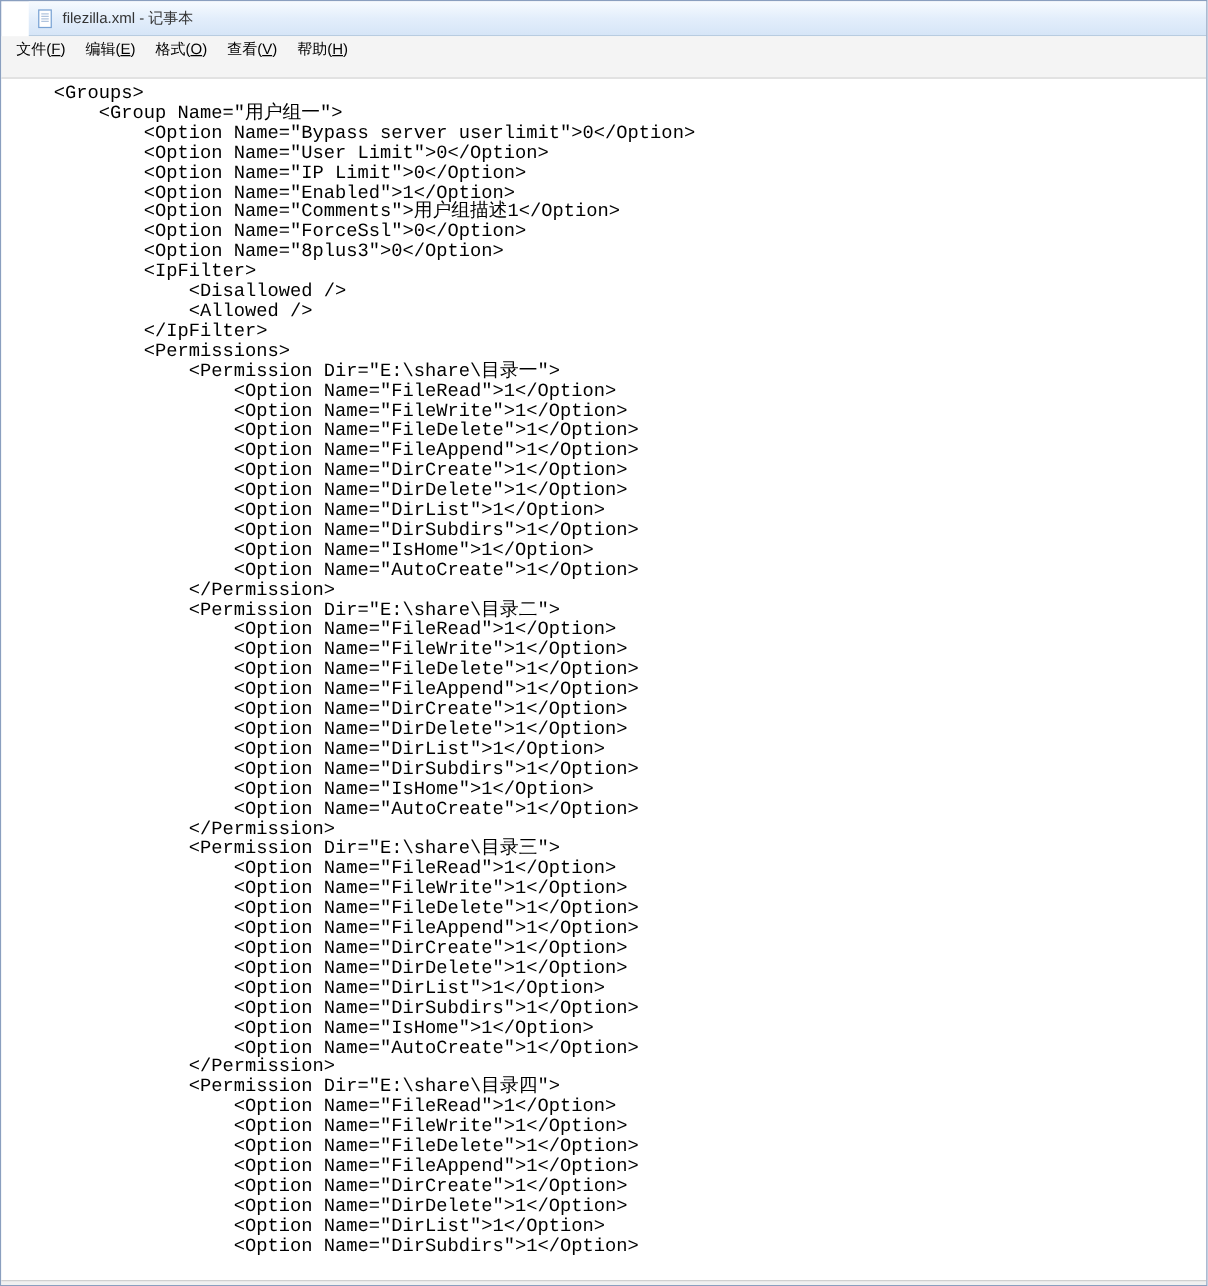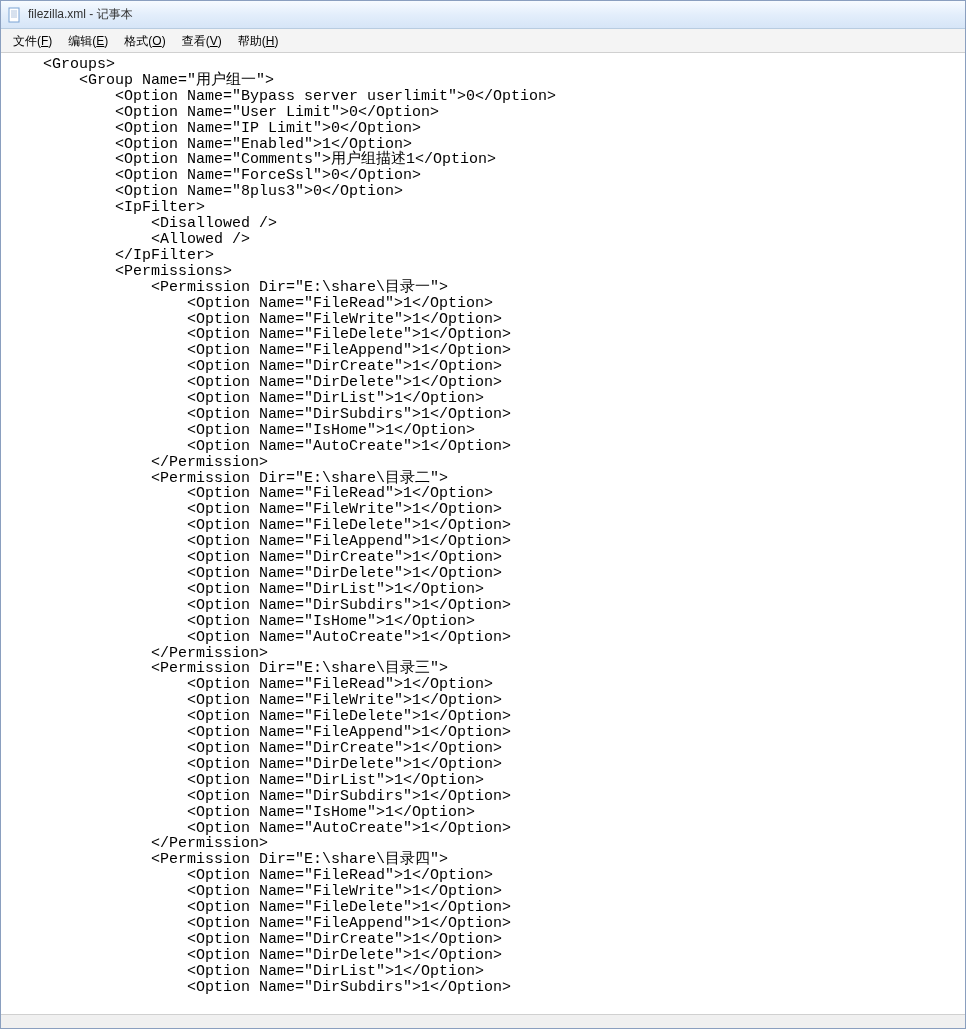--- a/index.html
+++ b/index.html
@@ -14,33 +14,34 @@
   }
   .titlebar {
     height: 28px;
     background: linear-gradient(to bottom, #f7fbff 0%, #e3eefb 50%, #d6e5f7 100%);
     border-bottom: 1px solid #b8cce0;
     display: flex;
     align-items: center;
     padding: 0 6px;
     font-size: 12px;
     color: #333;
+    margin-left: 22px;
   }
   .titlebar .icon {
     width: 16px;
     height: 16px;
     margin-right: 5px;
     display: inline-block;
   }
   .menubar {
-    height: 24px;
+    height: 34px;
     background: #f4f4f4;
     border-bottom: 1px solid #d0d0d0;
     display: flex;
-    align-items: flex-end;
+    align-items: flex-start;
     padding: 0 4px;
     font-size: 12px;
   }
   .menubar .menuitem {
     padding: 2px 8px;
     cursor: default;
   }
   .menubar .mn-key { text-decoration: underline; }
   .content {
     background: #fff;

